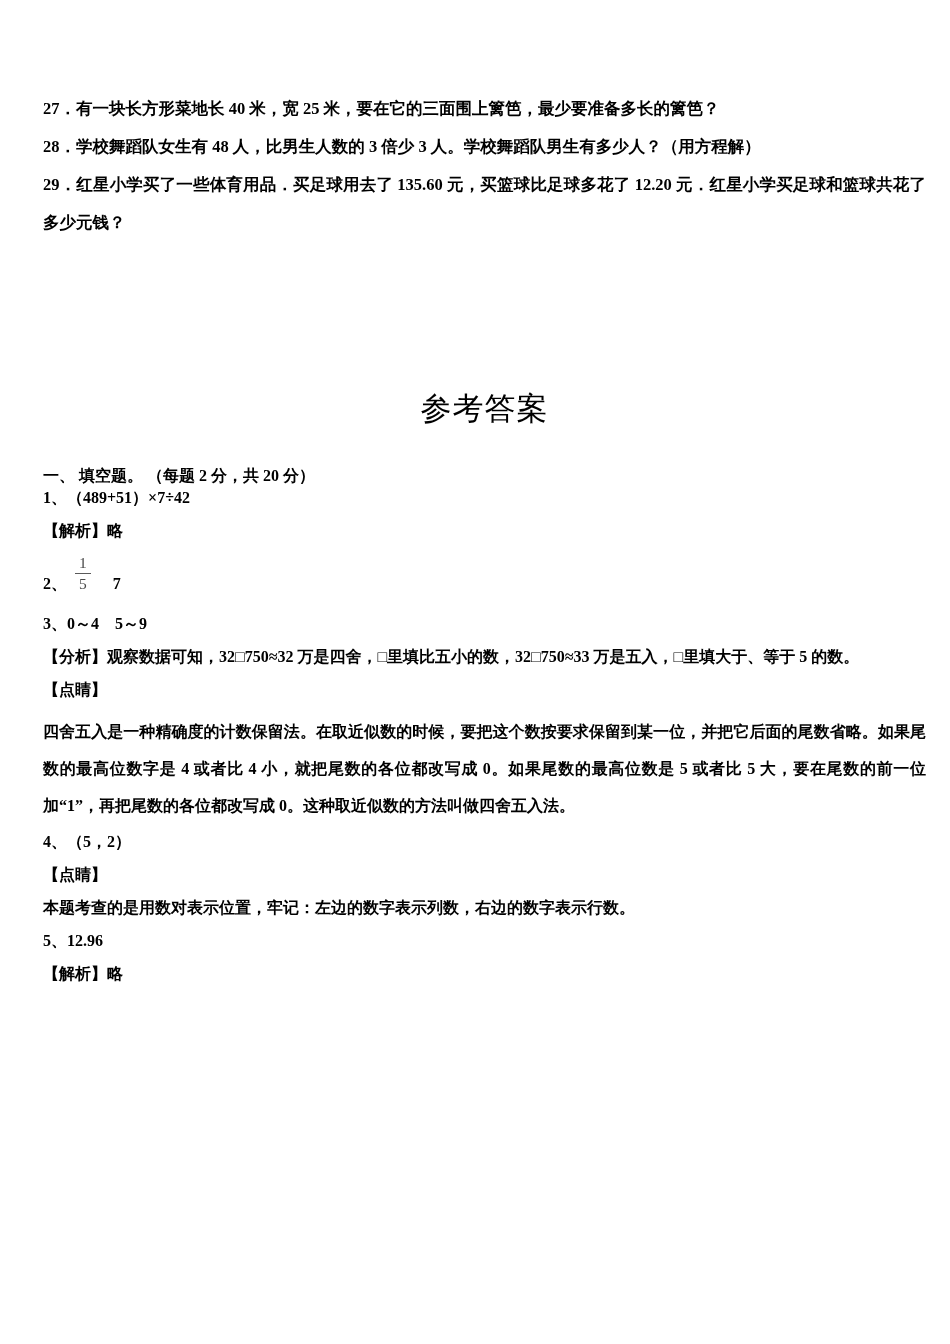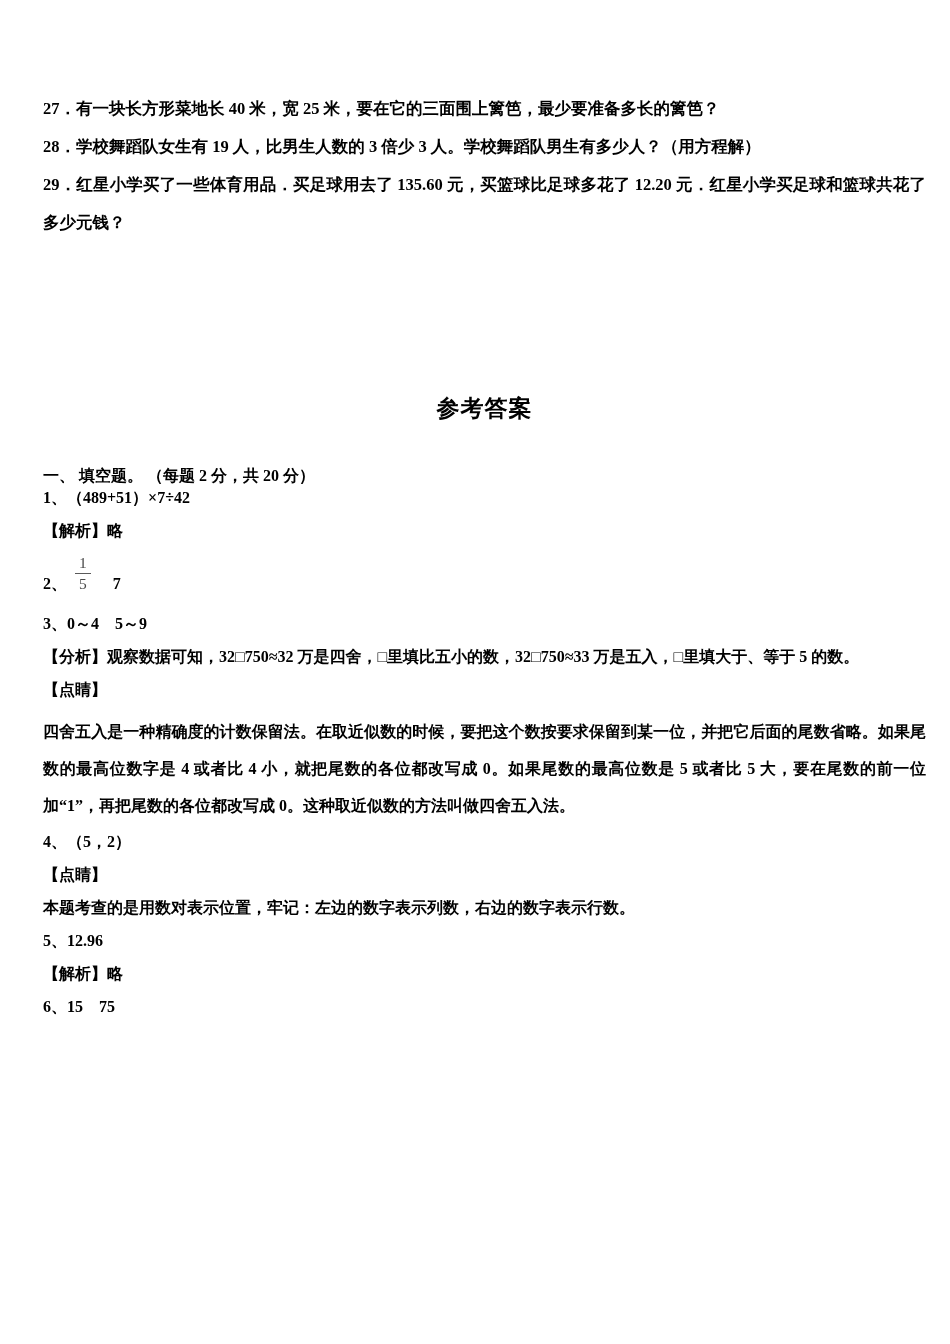--- a/index.html
+++ b/index.html
@@ -23,22 +23,22 @@
   .problems p {
     margin: 0;
     font-size: 16.5px;
     font-weight: 600;
     line-height: 38px;
     text-align: justify;
   }
   
   .answer-heading {
     margin: 150px 0 0 0;
-    font-size: 23px;
-    font-weight: 700;
+    font-size: 31px;
+    font-weight: 400;
     line-height: 34px;
     text-align: center;
     letter-spacing: 1px;
   }
   
   .answers {
     font-size: 16px;
     font-weight: 600;
   }
   .answers p {
@@ -80,21 +80,21 @@
     margin-left: 14px;
   }
 </style>
 </head>
 <body>
 
 <div class="page">
 
   <div class="problems">
     <p>27．有一块长方形菜地长 40 米，宽 25 米，要在它的三面围上篱笆，最少要准备多长的篱笆？</p>
-    <p>28．学校舞蹈队女生有 19 人，比男生人数的 3 倍少 3 人。学校舞蹈队男生有多少人？（用方程解）</p>
+    <p>28．学校舞蹈队女生有 48 人，比男生人数的 3 倍少 3 人。学校舞蹈队男生有多少人？（用方程解）</p>
     <p>29．红星小学买了一些体育用品．买足球用去了 135.60 元，买篮球比足球多花了 12.20 元．红星小学买足球和篮球共花了多少元钱？</p>
   </div>
 
   <h1 class="answer-heading">参考答案</h1>
 
   <div class="answers">
 
     <p class="section-title">一、 填空题。 （每题 2 分，共 20 分）</p>
 
     <p>1、（489+51）×7÷42</p>
@@ -109,16 +109,15 @@
     <p>【点睛】</p>
     <p class="tip-par">四舍五入是一种精确度的计数保留法。在取近似数的时候，要把这个数按要求保留到某一位，并把它后面的尾数省略。如果尾数的最高位数字是 4 或者比 4 小，就把尾数的各位都改写成 0。如果尾数的最高位数是 5 或者比 5 大，要在尾数的前一位加“1”，再把尾数的各位都改写成 0。这种取近似数的方法叫做四舍五入法。</p>
 
     <p>4、（5，2）</p>
     <p>【点睛】</p>
     <p>本题考查的是用数对表示位置，牢记：左边的数字表示列数，右边的数字表示行数。</p>
 
     <p>5、12.96</p>
     <p>【解析】略</p>
 
-    <p>6、15　75</p>
 
   </div>
 </div>
 
 </body></html>

